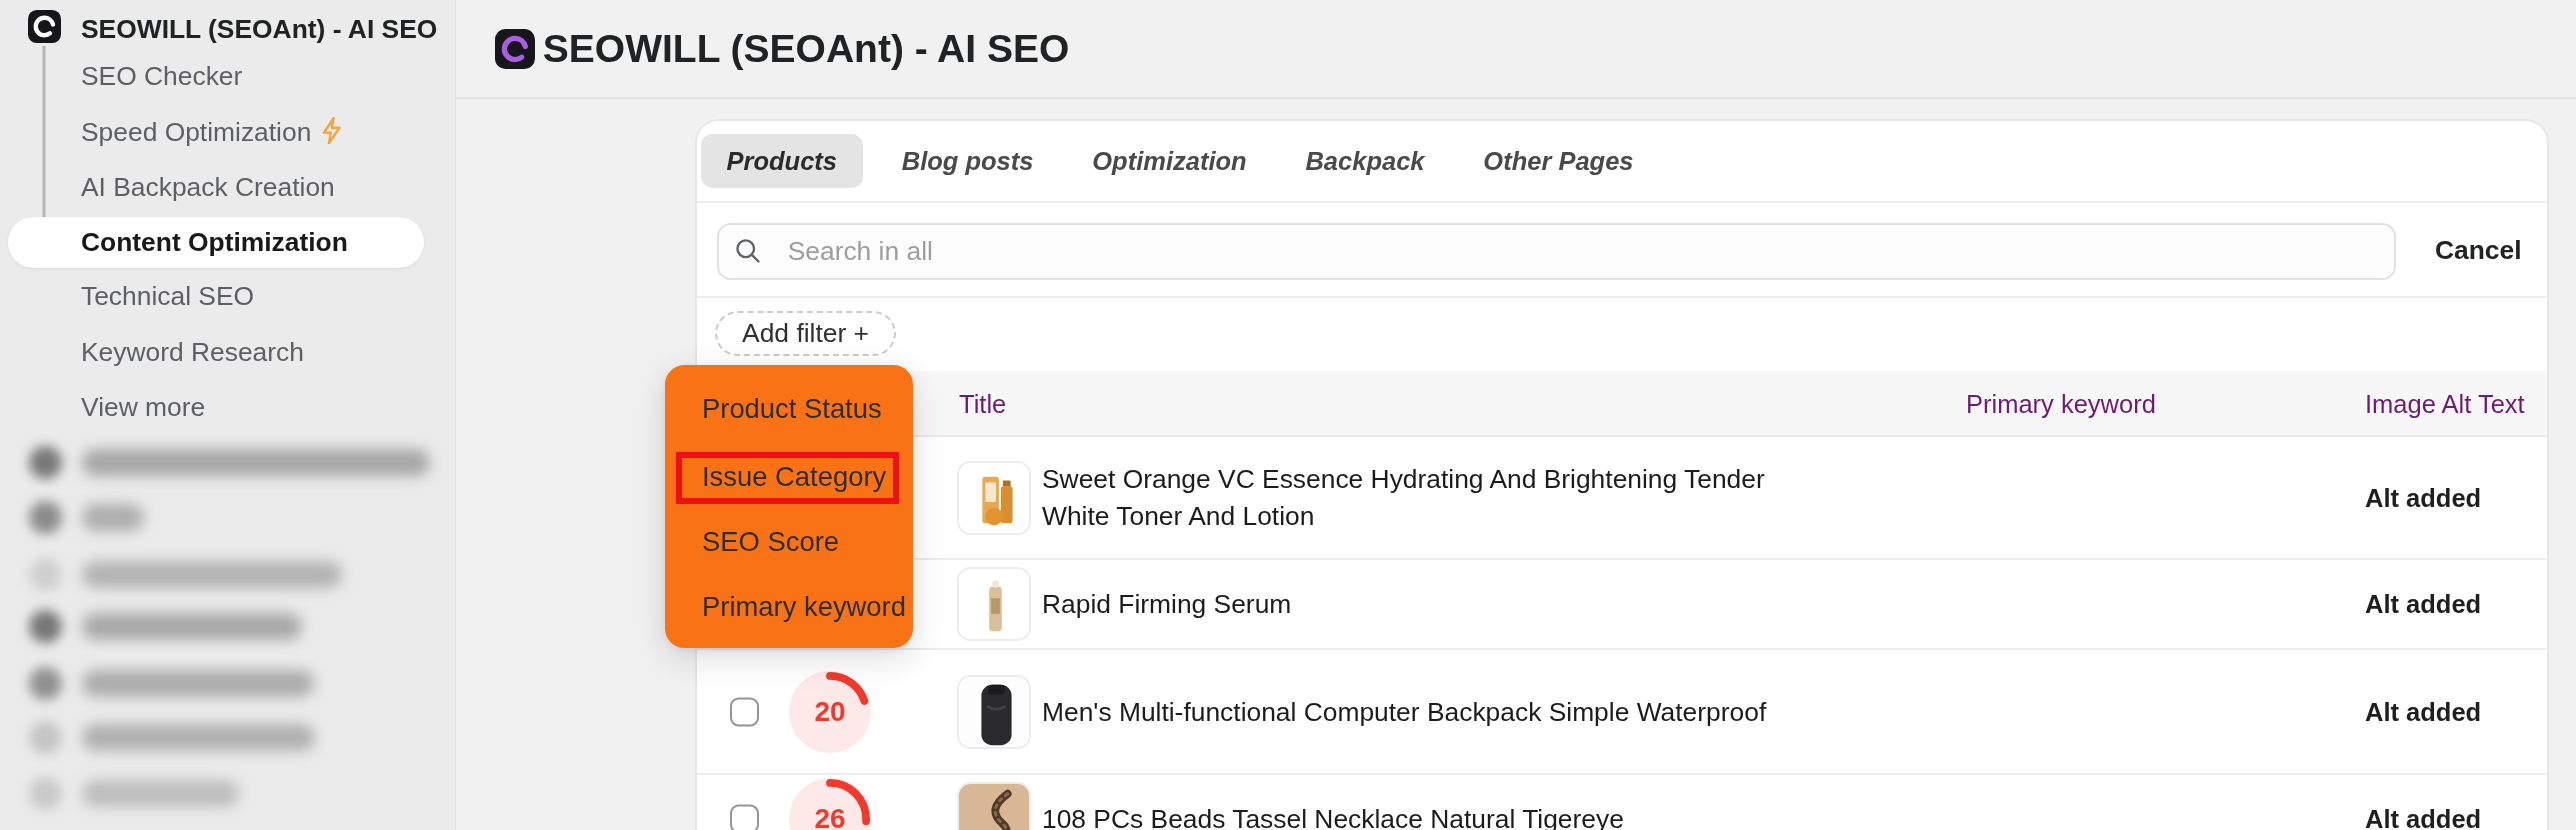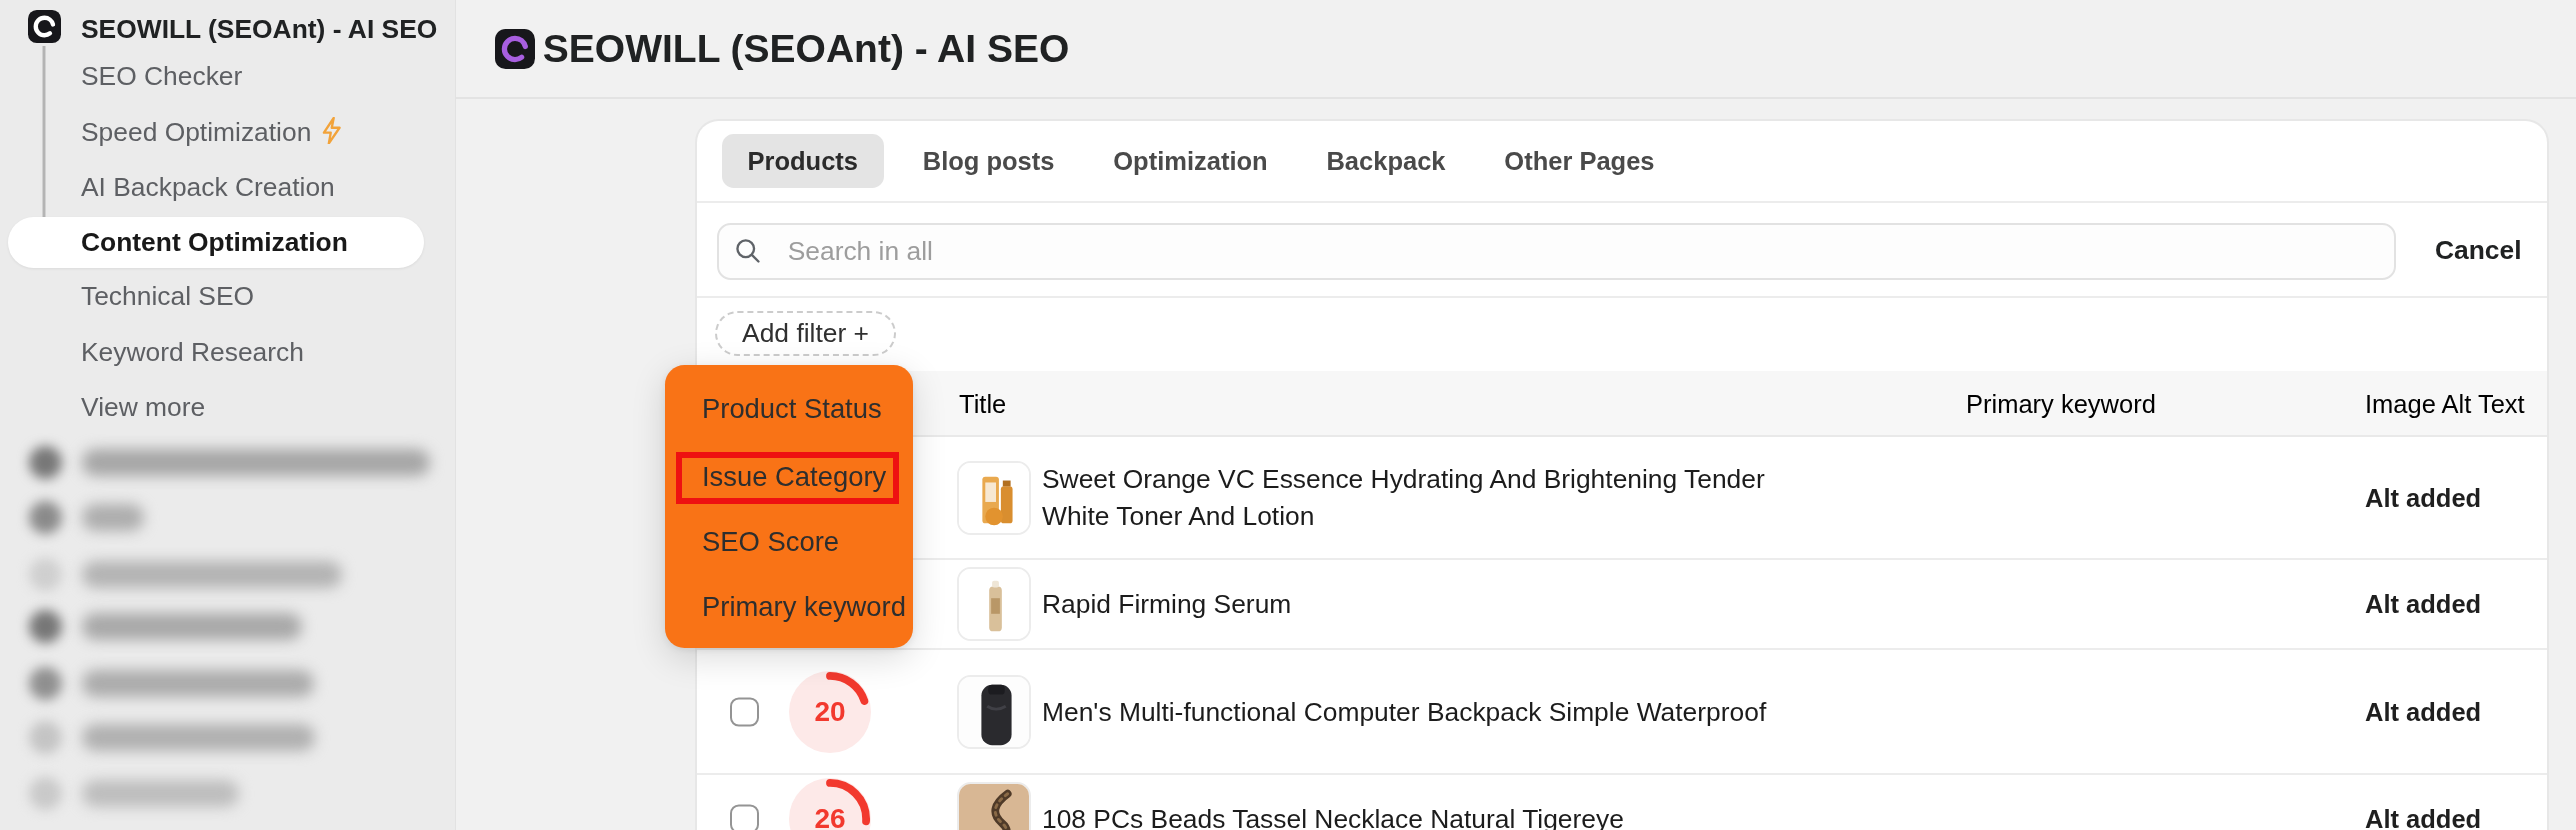--- a/index.html
+++ b/index.html
@@ -52,21 +52,21 @@
   .main-header .logo { width:40px; height:40px; flex:0 0 auto; }
   .main-title { font-size:39px; font-weight:bold; color:#202223; margin-left:7.8px; white-space:nowrap; }
   
   .card {
     position:absolute; left:239px; top:119px; width:1854px; height:882px;
     background:#ffffff; border:2px solid #e7e7e7; border-bottom:none;
     border-radius:23.5px 23.5px 0 0;
   }
   .tabs-row {
     height:82px; border-bottom:2px solid #ececec;
-    display:flex; align-items:center; padding-left:25px; gap:19.6px;
+    display:flex; align-items:center; padding-left:4px; gap:19.6px;font-style:italic;
   }
   .tab {
     font-size:25.5px; font-weight:600; color:#4a4a4a; padding:12.7px 19.6px;
     border-radius:11.8px; cursor:pointer; white-space:nowrap;
   }
   .tab.active { background:#e4e4e4; color:#2b2b2b; font-weight:bold; padding:12.7px 25.5px; }
   .search-row { position:relative; height:95px; border-bottom:2px solid #ececec; }
   .search-box {
     position:absolute; left:19.6px; top:19.6px; width:1679px; height:57px;
     border:2px solid #e2e2e2; border-radius:13.7px; background:#fdfdfd;
@@ -86,21 +86,21 @@
   .add-filter-btn {
     position:absolute; left:17.6px; top:12.7px; height:45px;
     border:2px dashed #cccccc; border-radius:22.5px; background:#fff;
     font-size:26.4px; color:#303030; padding:0 25.5px; line-height:41px;
     cursor:pointer; white-space:nowrap;
   }
   .thead {
     position:relative; height:66px; background:#f7f7f7;
     border-bottom:2px solid #e9e9e9;
   }
-  .th { position:absolute; top:0; height:66px; line-height:66px; font-size:25.5px; font-weight:500; color:#000000; white-space:nowrap; }
+  .th { position:absolute; top:0; height:66px; line-height:66px; font-size:25.5px; font-weight:500; color:#701a75; white-space:nowrap; }
   .th-title { left:262px; }
   .th-keyword { left:1269px; }
   .th-alt { left:1668px; }
   .row { position:relative; border-bottom:2px solid #ececec; background:#fff; }
   .r1 { height:123px; } .r2 { height:90px; } .r3 { height:125px; } .r4 { height:90px; }
   .vcenter { position:absolute; top:50%; transform:translateY(-50%); }
   .checkbox {
     left:33px; width:29px; height:29px; border:2px solid #949494; border-radius:8.8px;
     background:#fff; cursor:pointer;
   }

